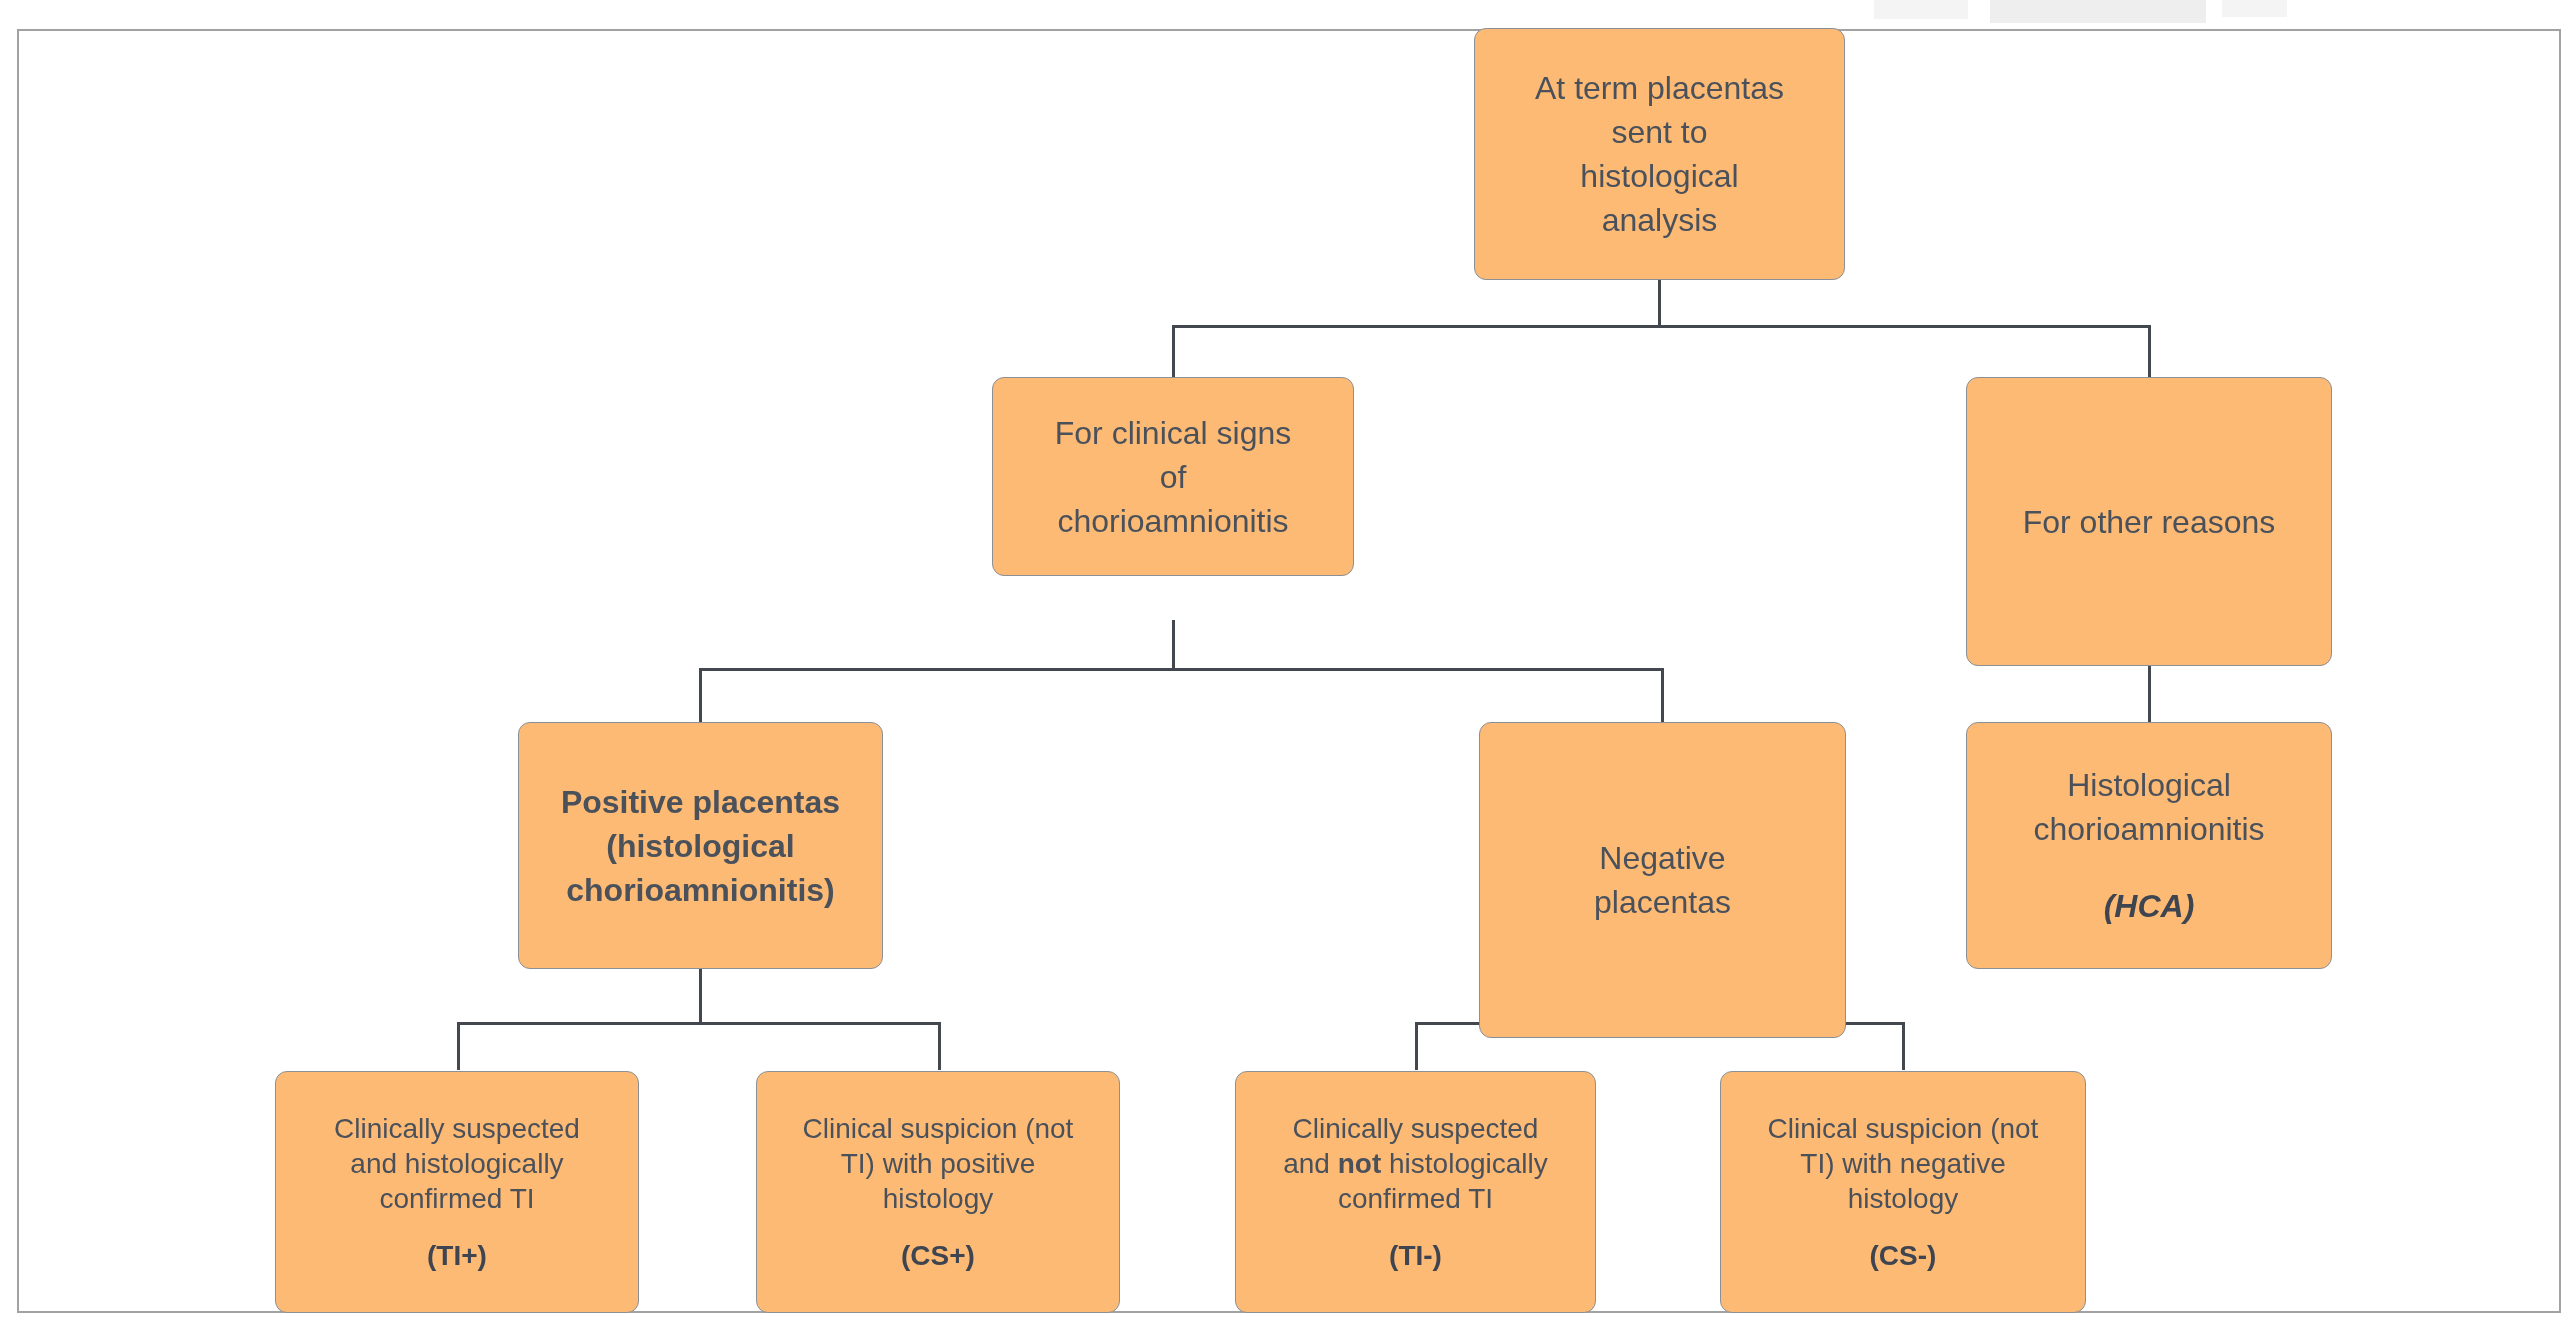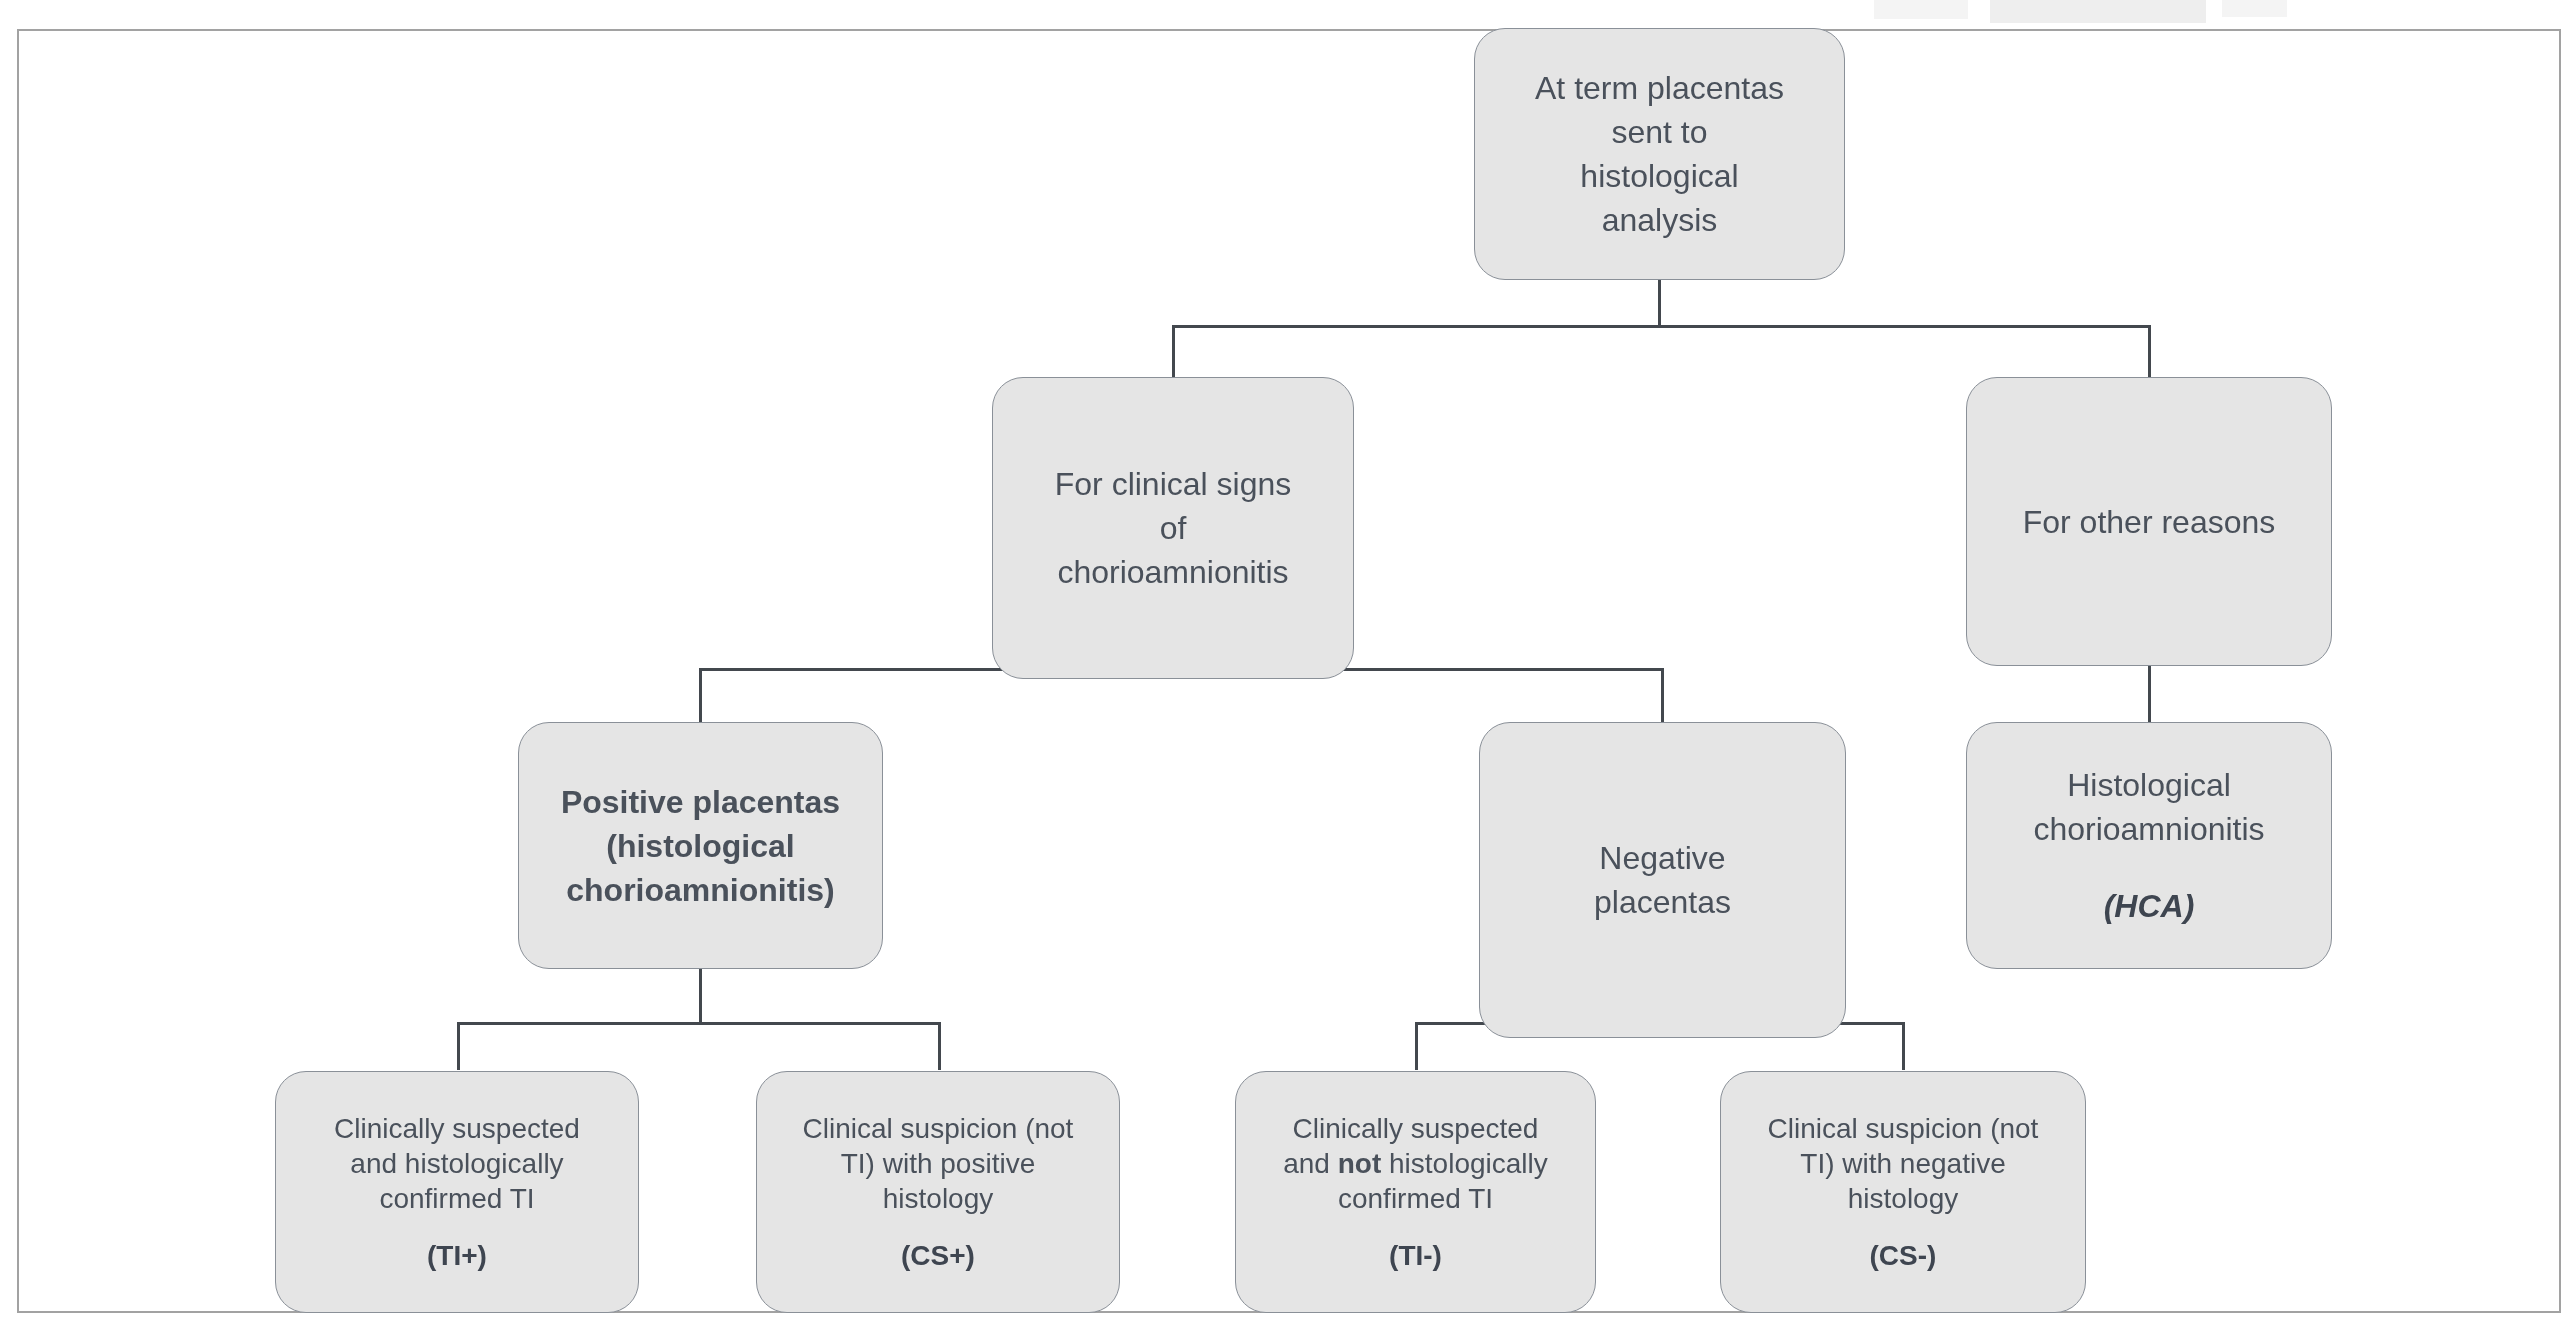--- a/index.html
+++ b/index.html
@@ -28,23 +28,23 @@
   }
   .line{
     position:absolute;
     background:var(--connector,#43484e);
     z-index:1;
   }
   .line.v{width:2.9px;}
   .line.h{height:2.9px;}
   .node{
     position:absolute;
-    background:#e5e5e5;
+    background:#fdba74;
     border:1.4px solid var(--box-border,#8a9098);
-    border-radius:31px;
+    border-radius:12px;
     box-sizing:border-box;
     display:flex;
     align-items:center;
     justify-content:center;
     text-align:center;
     color:var(--text,#4a515b);
     z-index:2;
   }
   .ln{display:block;}
   .node.big .ln{font-size:32px;line-height:44px;}
@@ -89,21 +89,21 @@
 
   <div class="node big" style="left:1474px;top:28px;width:371px;height:252px;">
     <div>
       <span class="ln">At term placentas</span>
       <span class="ln">sent to</span>
       <span class="ln">histological</span>
       <span class="ln">analysis</span>
     </div>
   </div>
 
-  <div class="node big" style="left:992px;top:377px;width:362px;height:302px;">
+  <div class="node big" style="left:992px;top:377px;width:362px;height:199px;">
     <div>
       <span class="ln">For clinical signs</span>
       <span class="ln">of</span>
       <span class="ln">chorioamnionitis</span>
     </div>
   </div>
 
   <div class="node big" style="left:1966px;top:377px;width:366px;height:289px;">
     <div>
       <span class="ln">For other reasons</span>

